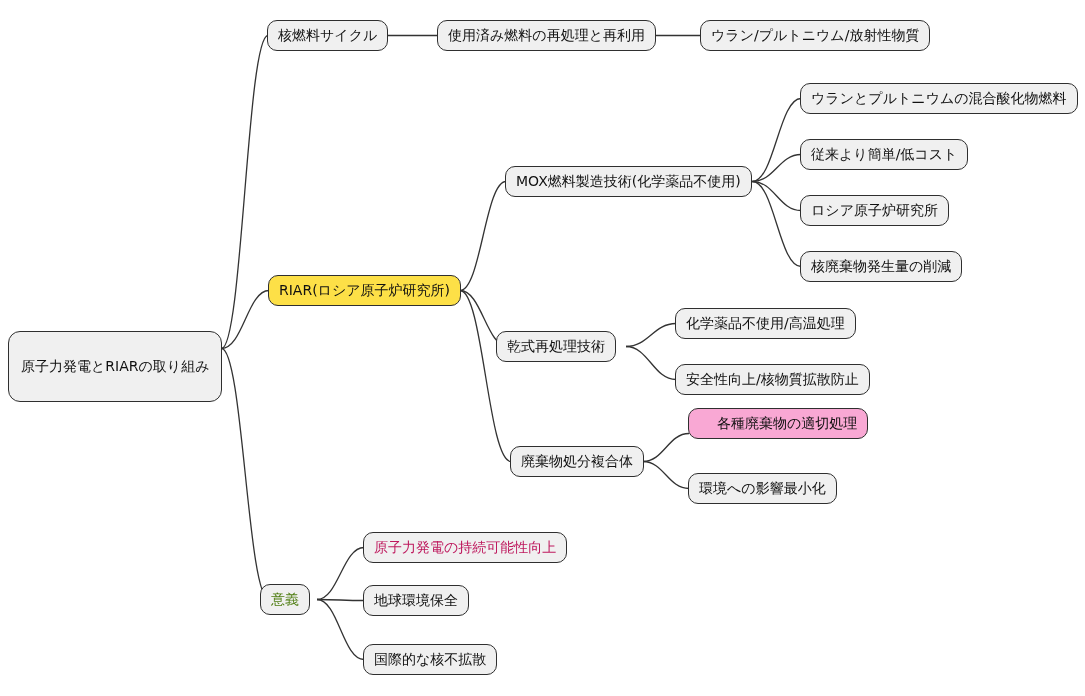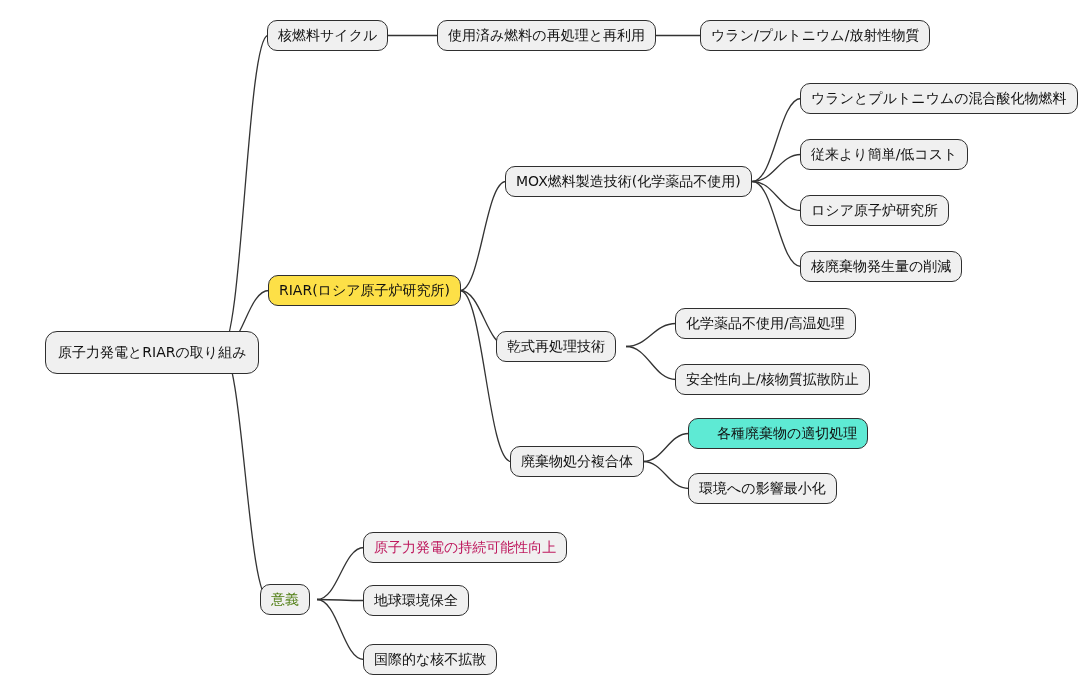--- a/index.html
+++ b/index.html
@@ -30,23 +30,22 @@
     border: 1.5px solid #2f2f2f;
     border-radius: 10px;
     padding: 4px 10px;
     font-size: 14px;
     line-height: 21px;
     color: #111111;
     white-space: nowrap;
     z-index: 2;
   }
   .node.root {
-    padding: 10px 12px;
+    padding: 24px 12px;
     border-radius: 12px;
-    margin-left: 37px;
   }
 </style>
 </head>
 <body>
 
 <div class="canvas">
   <svg class="link-layer" width="1085" height="696" viewBox="0 0 1085 696" xmlns="http://www.w3.org/2000/svg">
       <path d="M 221.484375 348.5 C 242.41640625 348.5, 247.06796875 35.5, 268 35.5" fill="none" stroke="#333333" stroke-width="1.3"></path>
       <path d="M 387.3125 35.5 C 410.121875 35.5, 415.190625 35.5, 438 35.5" fill="none" stroke="#333333" stroke-width="1.3"></path>
       <path d="M 654.984375 35.5 C 675.69140625 35.5, 680.29296875 35.5, 701 35.5" fill="none" stroke="#333333" stroke-width="1.3"></path>
@@ -74,19 +73,19 @@
     <div class="node" style="left: 268px; top: 275px; background: #fde047; border-color: rgb(47, 47, 47); color: rgb(17, 17, 17);">RIAR(ロシア原子炉研究所)</div>
     <div class="node" style="left: 505px; top: 166px; background: rgb(240, 240, 240); border-color: rgb(47, 47, 47); color: rgb(17, 17, 17);">MOX燃料製造技術(化学薬品不使用)</div>
     <div class="node" style="left: 800px; top: 83px; background: rgb(240, 240, 240); border-color: rgb(47, 47, 47); color: rgb(17, 17, 17);">ウランとプルトニウムの混合酸化物燃料</div>
     <div class="node" style="left: 800px; top: 139px; background: rgb(240, 240, 240); border-color: rgb(47, 47, 47); color: rgb(17, 17, 17);">従来より簡単/低コスト</div>
     <div class="node" style="left: 800px; top: 195px; background: rgb(240, 240, 240); border-color: rgb(47, 47, 47); color: rgb(17, 17, 17);">ロシア原子炉研究所</div>
     <div class="node" style="left: 800px; top: 251px; background: rgb(240, 240, 240); border-color: rgb(47, 47, 47); color: rgb(17, 17, 17);">核廃棄物発生量の削減</div>
     <div class="node" style="left: 496px; top: 331px; background: rgb(240, 240, 240); border-color: rgb(47, 47, 47); color: rgb(17, 17, 17);">乾式再処理技術</div>
     <div class="node" style="left: 675px; top: 308px; background: rgb(240, 240, 240); border-color: rgb(47, 47, 47); color: rgb(17, 17, 17);">化学薬品不使用/高温処理</div>
     <div class="node" style="left: 675px; top: 364px; background: rgb(240, 240, 240); border-color: rgb(47, 47, 47); color: rgb(17, 17, 17);">安全性向上/核物質拡散防止</div>
     <div class="node" style="left: 510px; top: 446px; background: rgb(240, 240, 240); border-color: rgb(47, 47, 47); color: rgb(17, 17, 17);">廃棄物処分複合体</div>
-    <div class="node" style="left: 688px; top: 418px; background: #5eead4; border-color: rgb(47, 47, 47); color: rgb(17, 17, 17); padding-left: 28px;">各種廃棄物の適切処理</div>
+    <div class="node" style="left: 688px; top: 408px; background: #f9a8d4; border-color: rgb(47, 47, 47); color: rgb(17, 17, 17); padding-left: 28px;">各種廃棄物の適切処理</div>
     <div class="node" style="left: 688px; top: 473px; background: rgb(240, 240, 240); border-color: rgb(47, 47, 47); color: rgb(17, 17, 17);">環境への影響最小化</div>
     <div class="node" style="left: 260px; top: 584px; background: rgb(240, 240, 240); border-color: rgb(47, 47, 47); color: #4d7c0f;">意義</div>
     <div class="node" style="left: 363px; top: 532px; background: rgb(240, 240, 240); border-color: rgb(47, 47, 47); color: #be185d;">原子力発電の持続可能性向上</div>
     <div class="node" style="left: 363px; top: 585px; background: rgb(240, 240, 240); border-color: rgb(47, 47, 47); color: rgb(17, 17, 17);">地球環境保全</div>
     <div class="node" style="left: 363px; top: 644px; background: rgb(240, 240, 240); border-color: rgb(47, 47, 47); color: rgb(17, 17, 17);">国際的な核不拡散</div>
   </div>
 
 </body></html>

